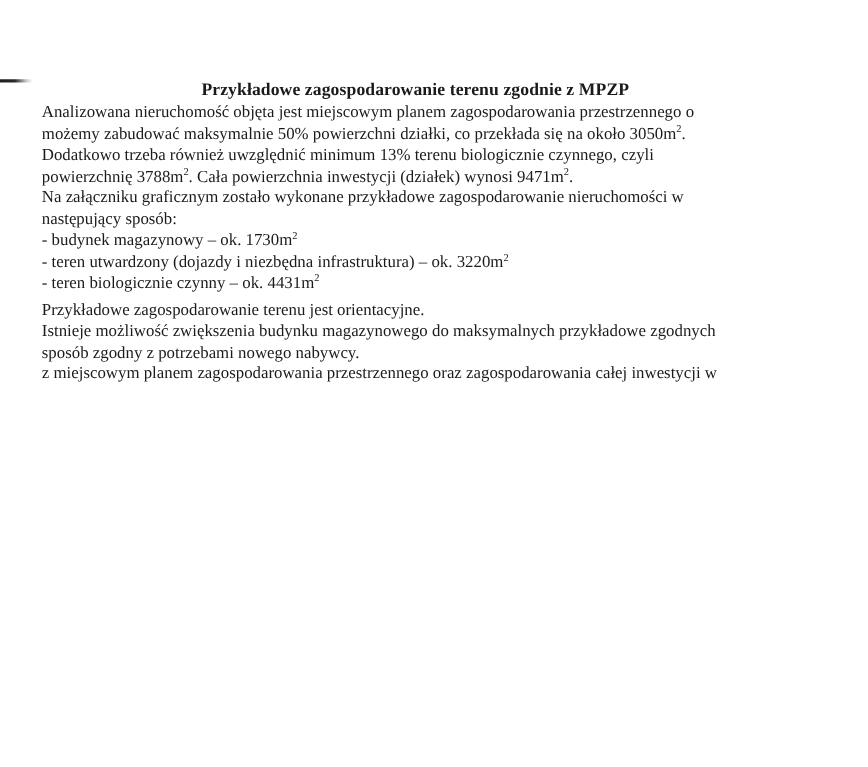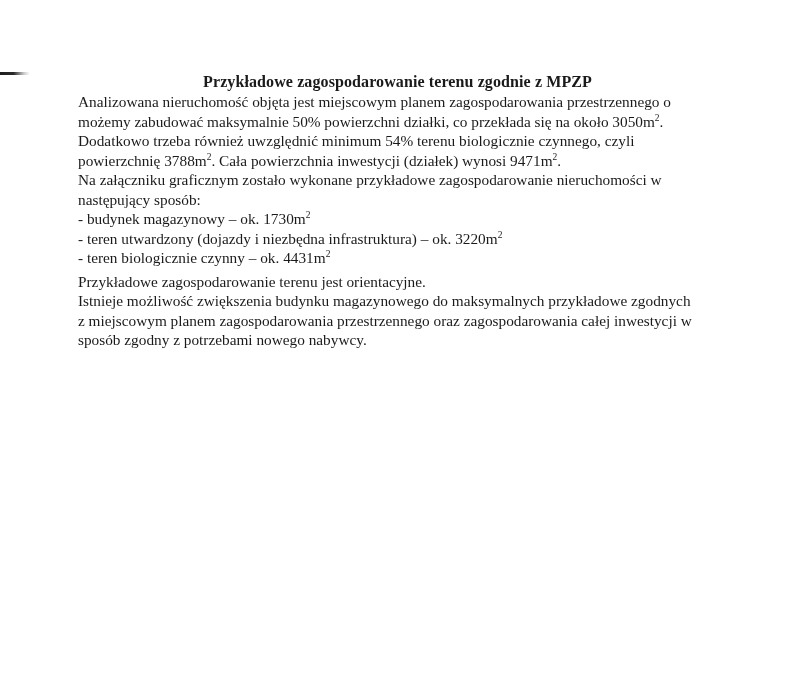--- a/index.html
+++ b/index.html
@@ -25,21 +25,21 @@
   .corner-smudge {
     position: absolute;
     top: 0;
     left: 0;
     width: 30px;
     height: 3px;
     background: linear-gradient(to right, #1e1e1e 0%, #2a2a2a 45%, rgba(110,110,110,0.35) 80%, rgba(255,255,255,0) 100%);
     border-bottom-right-radius: 2px;
   }
   .content {
-    padding: 0 72px 0 78px;
+    padding: 0 72px 0 38px;
   }
   .title {
     margin: 72px 0 0 0;
     font-size: 16px;
     font-weight: bold;
     line-height: 20px;
     text-align: center;
     letter-spacing: 0.1px;
   }
   .para {
@@ -62,30 +62,30 @@
 </head>
 <body>
 
 <div class="page">
   <div class="corner-smudge"></div>
   <div class="content">
     <h1 class="title">Przykładowe zagospodarowanie terenu zgodnie z MPZP</h1>
     <div class="para para-intro">
         <div class="line">Analizowana nieruchomość objęta jest miejscowym planem zagospodarowania przestrzennego o</div>
         <div class="line">możemy zabudować maksymalnie 50% powierzchni działki, co przekłada się na około 3050m<span class="sup">2</span>.</div>
-        <div class="line">Dodatkowo trzeba również uwzględnić minimum 54% terenu biologicznie czynnego, czyli</div>
+        <div class="line">Dodatkowo trzeba również uwzględnić minimum 13% terenu biologicznie czynnego, czyli</div>
         <div class="line">powierzchnię 3788m<span class="sup">2</span>. Cała powierzchnia inwestycji (działek) wynosi 9471m<span class="sup">2</span>.</div>
       </div>
     <div class="para para-attachment">
         <div class="line">Na załączniku graficznym zostało wykonane przykładowe zagospodarowanie nieruchomości w</div>
         <div class="line">następujący sposób:</div>
         <div class="line">- budynek magazynowy – ok. 1730m<span class="sup">2</span></div>
         <div class="line">- teren utwardzony (dojazdy i niezbędna infrastruktura) – ok. 3220m<span class="sup">2</span></div>
         <div class="line">- teren biologicznie czynny – ok. 4431m<span class="sup">2</span></div>
       </div>
     <div class="para para-disclaimer">
         <div class="line">Przykładowe zagospodarowanie terenu jest orientacyjne.</div>
         <div class="line">Istnieje możliwość zwiększenia budynku magazynowego do maksymalnych przykładowe zgodnych</div>
+        <div class="line">sposób zgodny z potrzebami nowego nabywcy.</div>
         <div class="line">z miejscowym planem zagospodarowania przestrzennego oraz zagospodarowania całej inwestycji w</div>
-        <div class="line">sposób zgodny z potrzebami nowego nabywcy.</div>
       </div>
   </div>
 </div>
 
 </body></html>

